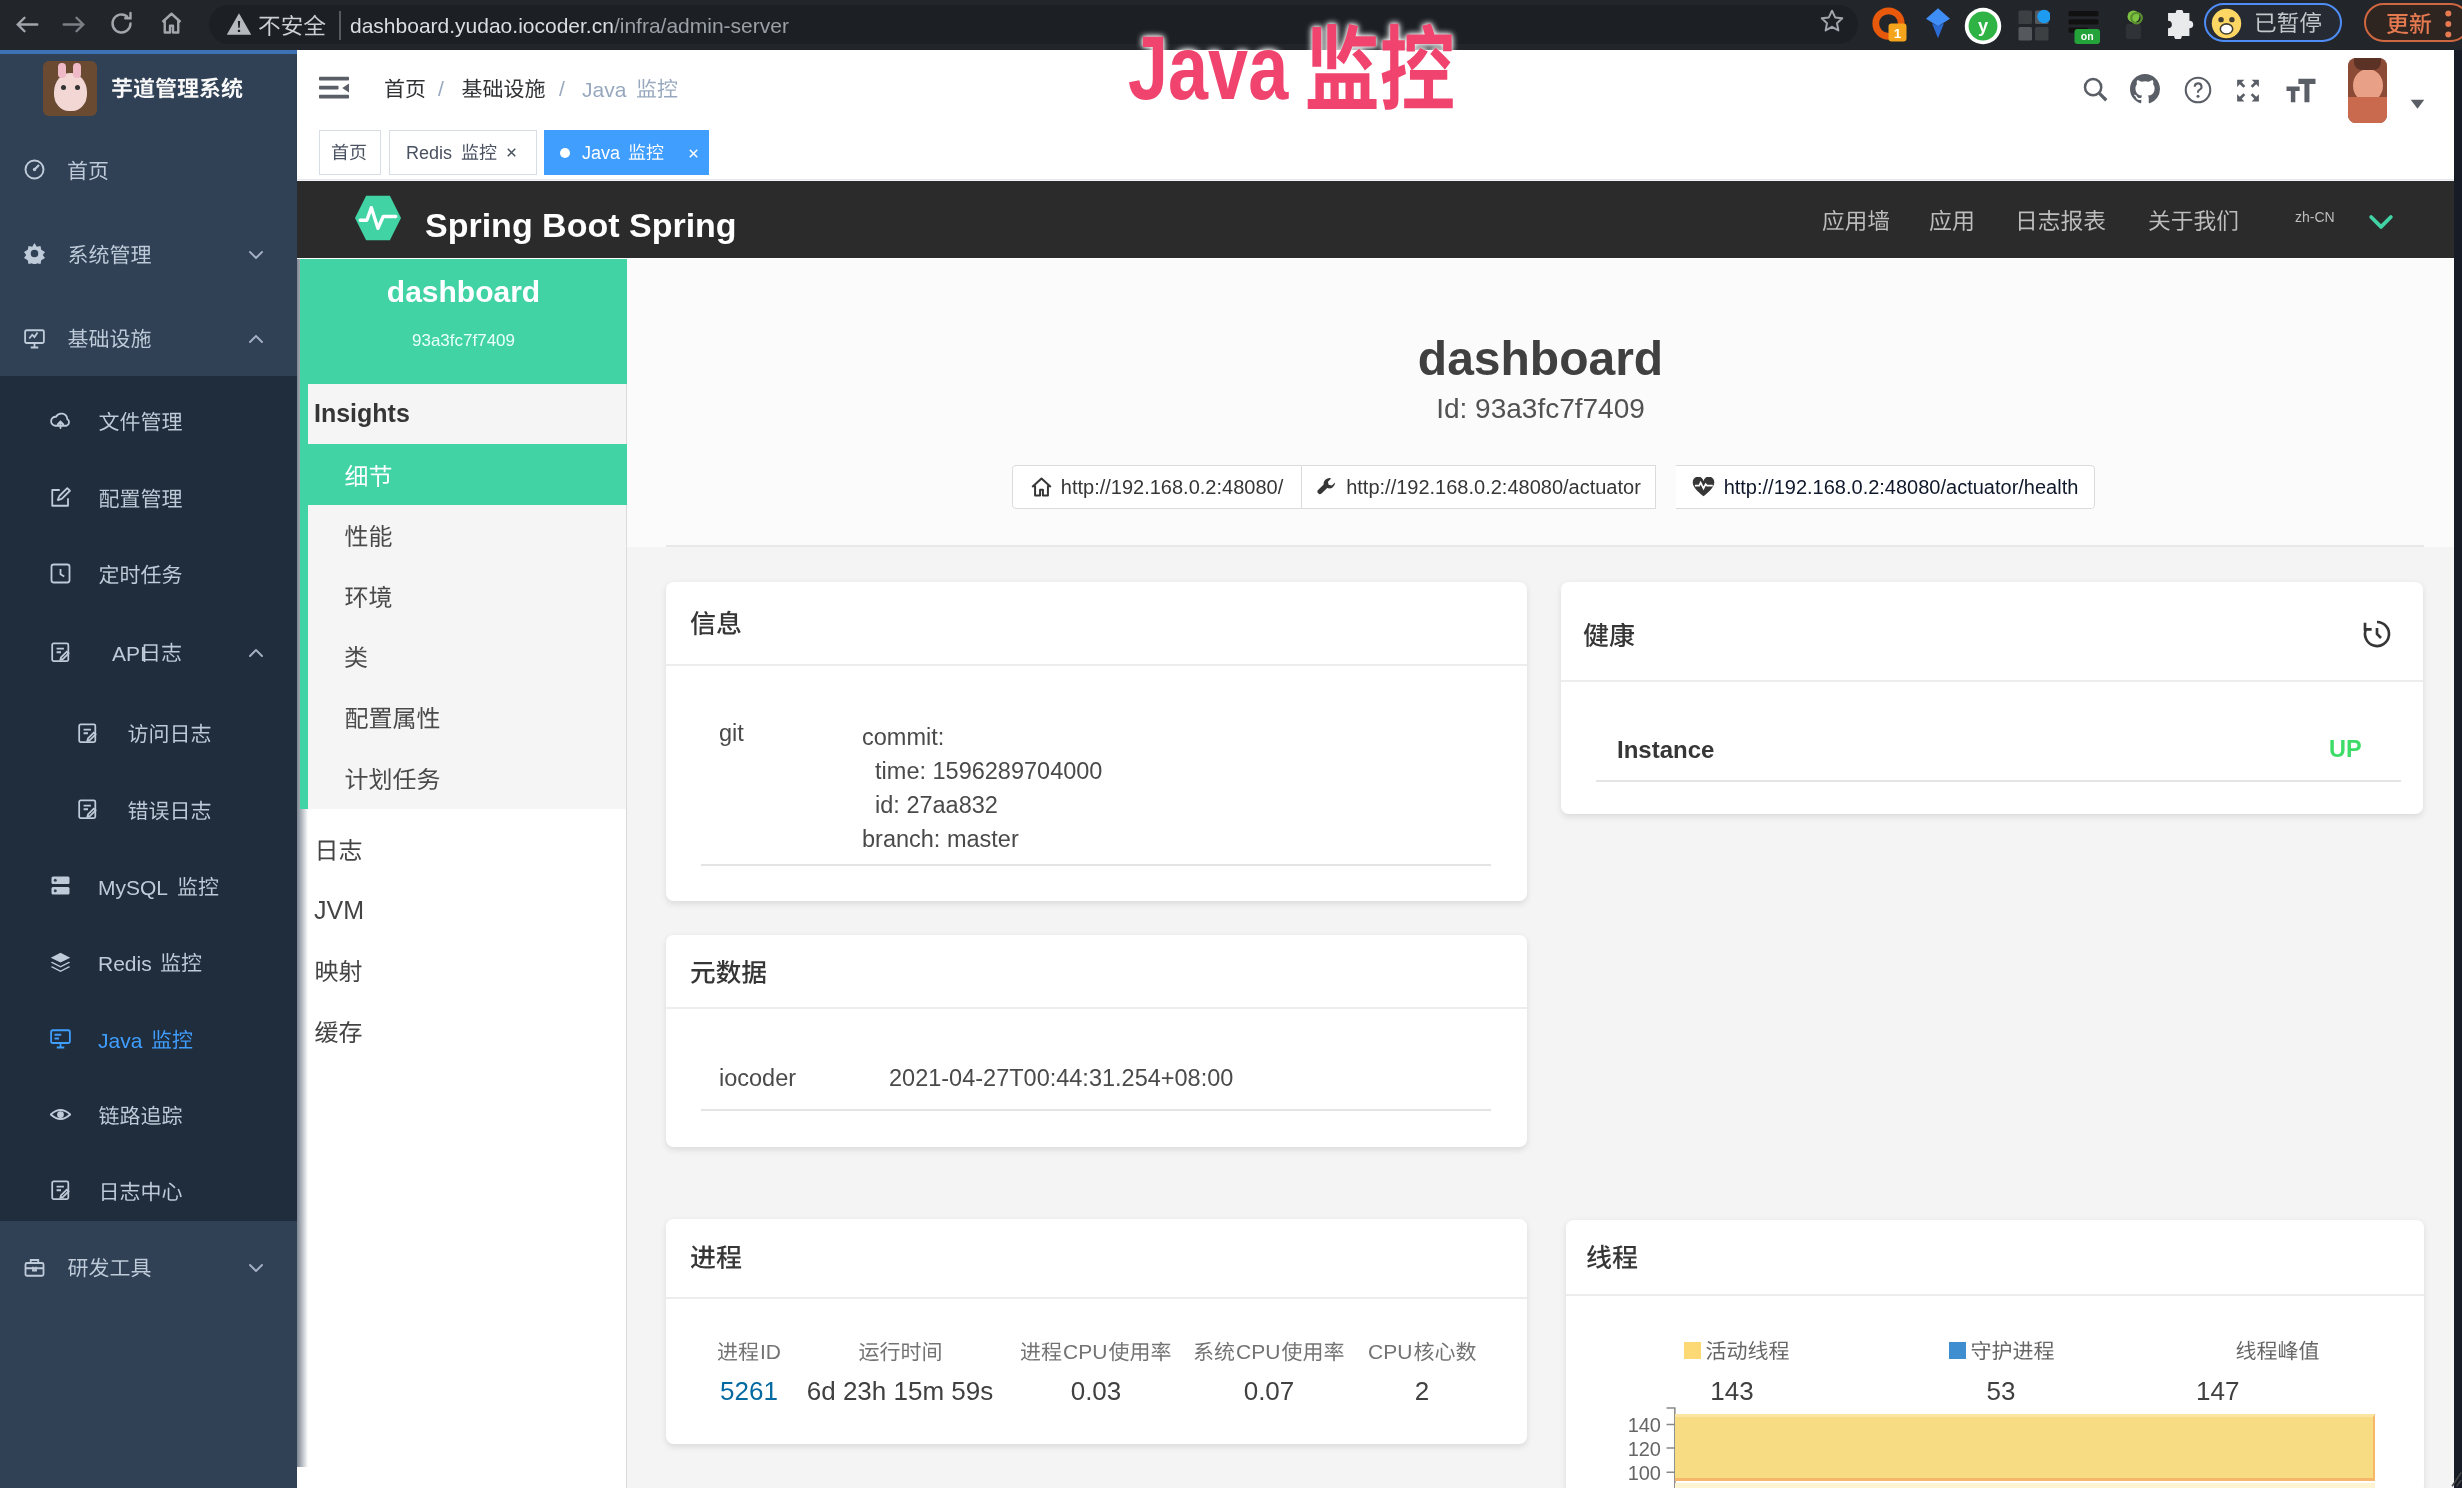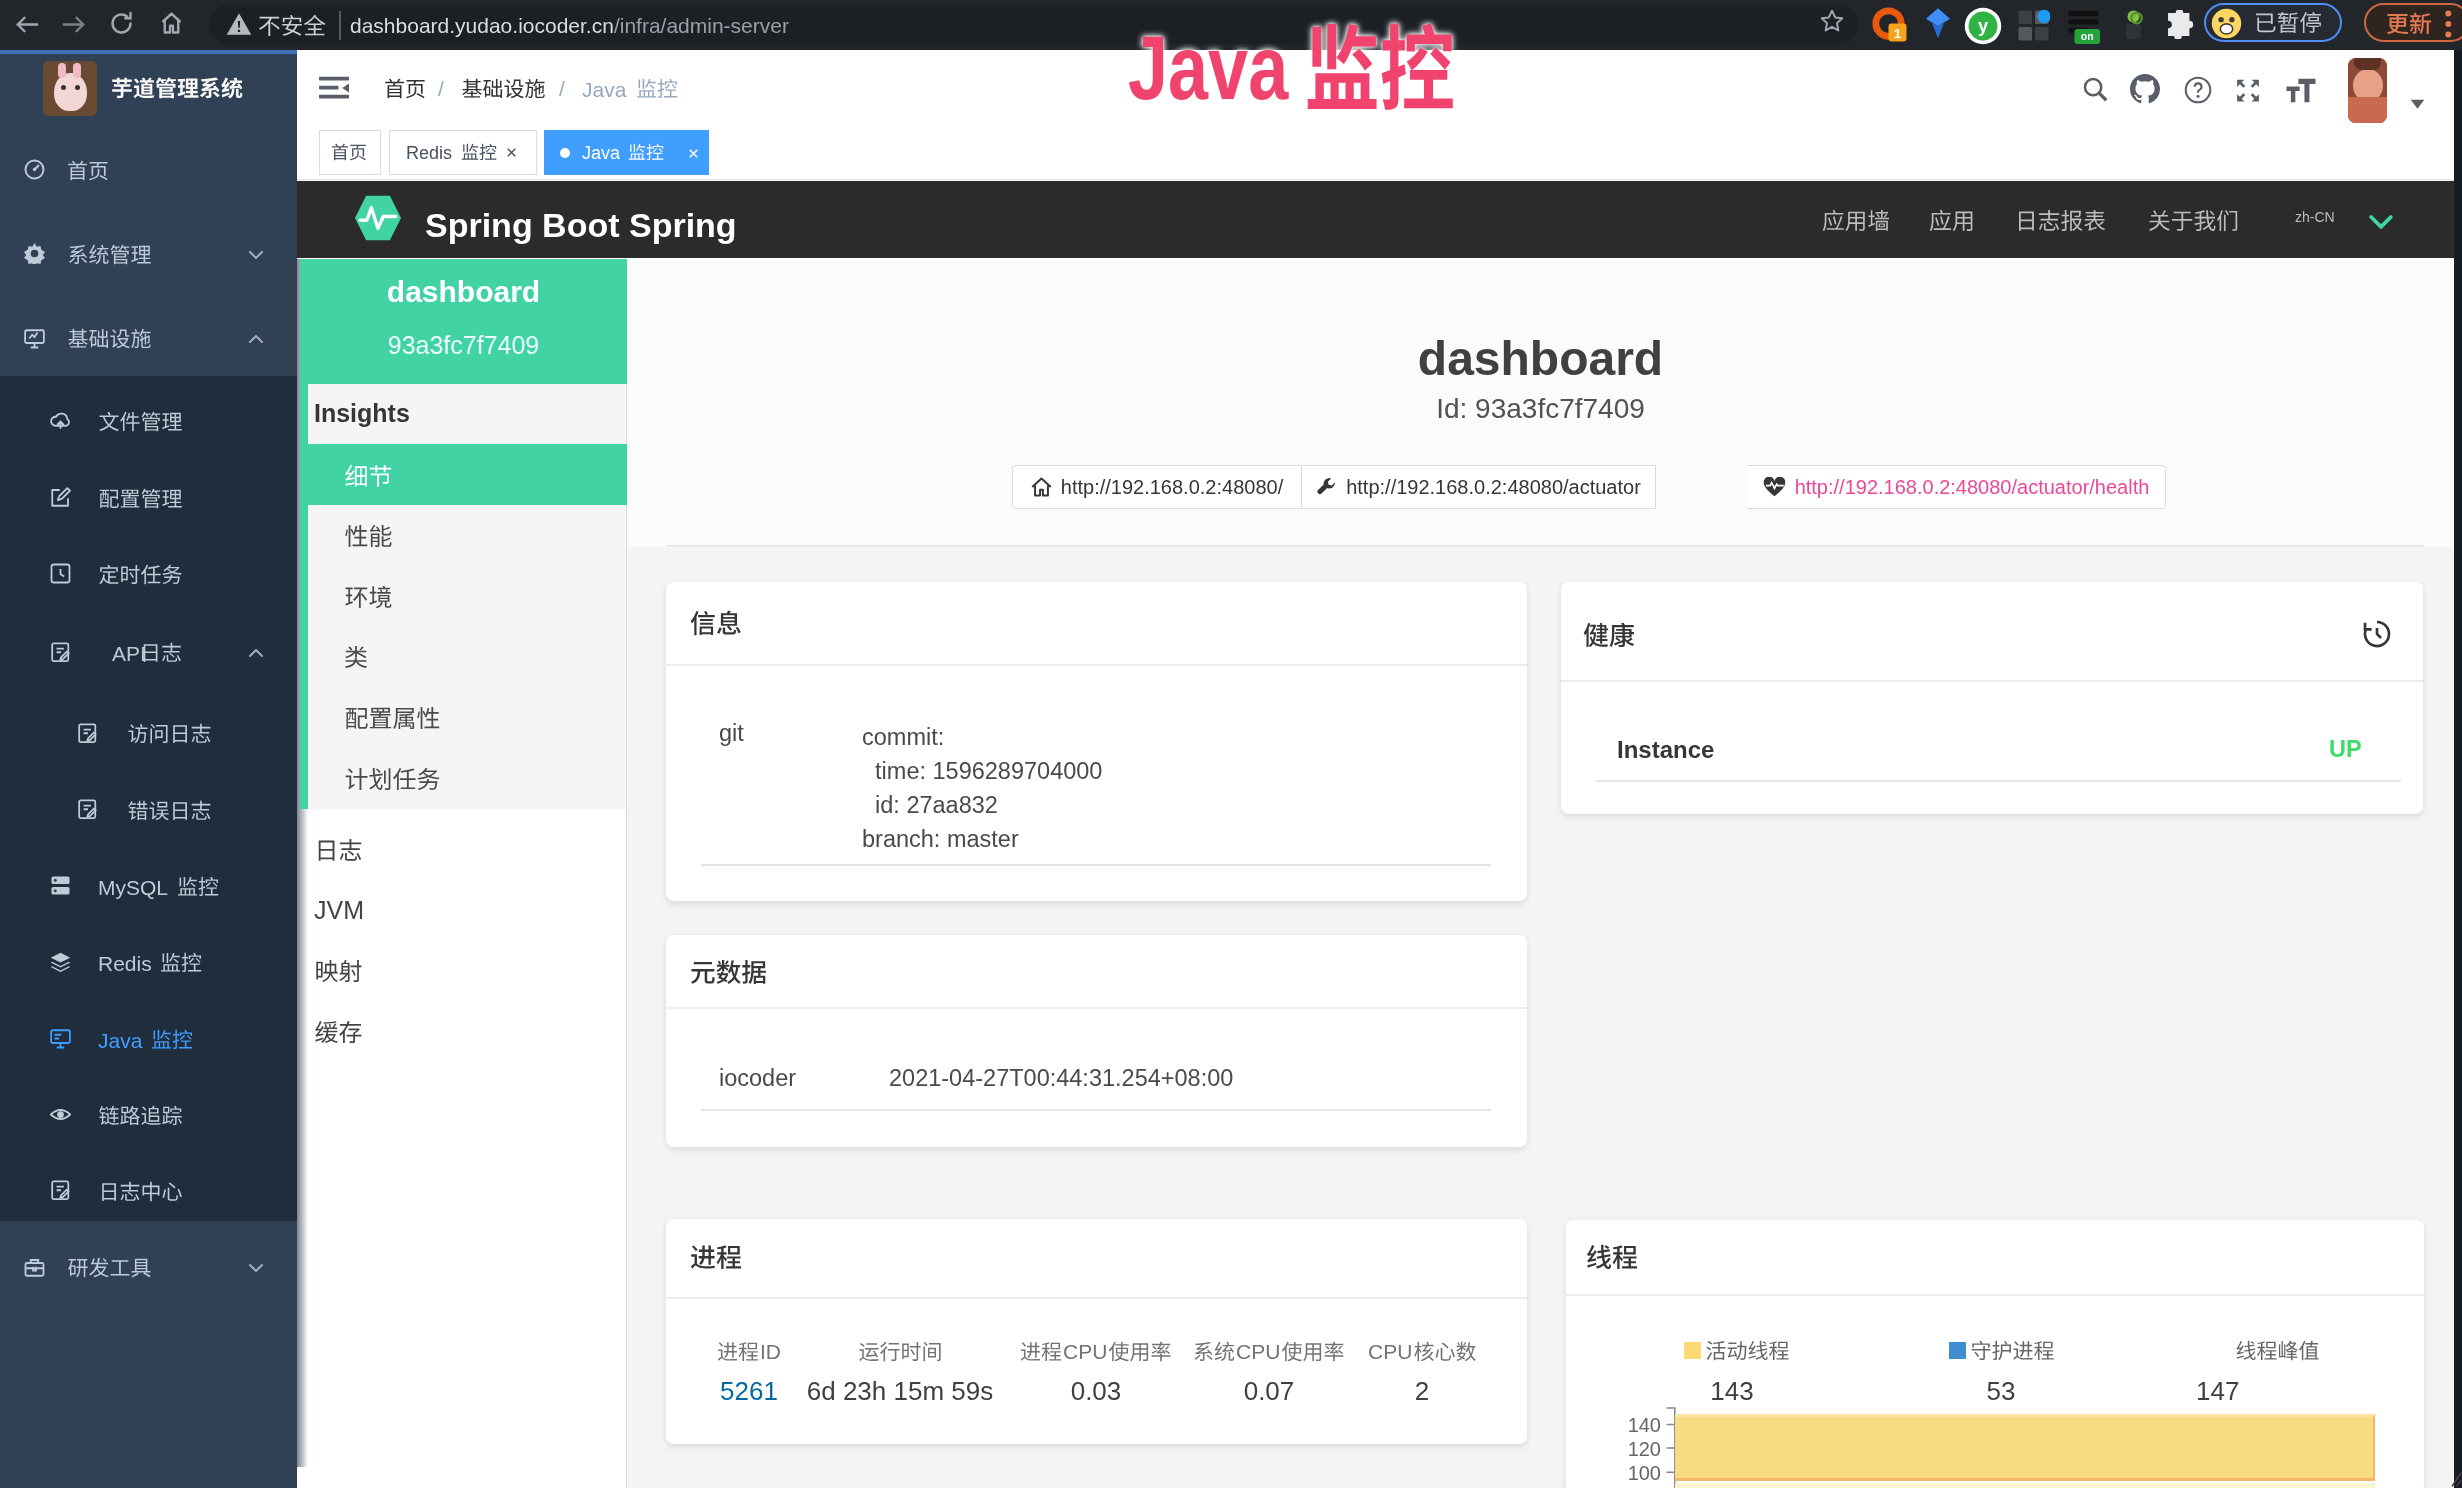--- a/index.html
+++ b/index.html
@@ -491,21 +491,21 @@
   </div>
 <div class="txt" style="left:2295px;top:209px;font-size:14px;color:#bdbdbd">zh-CN</div>
 <svg class="ab" style="left:2368px;top:214px" width="26" height="16.7" viewBox="0 0 34 22" fill="none" stroke="#42d3a5" stroke-width="5" stroke-linecap="round" stroke-linejoin="round">
     <path d="M4 4 L17 17 L30 4"></path>
   </svg>
 <div class="ab" style="left:308px;top:259px;width:2146px;height:1230px;background:#fbfbfb"></div>
 <div class="ab" style="left:627px;top:547px;width:1827px;height:942px;background:#f4f4f4"></div>
 <div class="ab" style="left:308px;top:259px;width:319px;height:1230px;background:#fff;border-right:1.5px solid #dbdbdb"></div>
 <div class="ab" style="left:300px;top:259px;width:327px;height:125px;background:#42d3a5"></div>
 <div class="txt" style="left:300px;top:275px;width:327px;text-align:center;font-size:30px;font-weight:bold;color:#fff">dashboard</div>
-<div class="txt" style="left:300px;top:331px;width:327px;text-align:center;font-size:25px;color:#eafff7">93a3fc7f7409</div>
+<div class="txt" style="left:300px;top:331px;width:327px;text-align:center;font-size:17px;color:#eafff7">93a3fc7f7409</div>
 <div class="ab" style="left:308px;top:384px;width:318px;height:425px;background:#f5f5f5"></div>
 <div class="ab" style="left:300px;top:384px;width:7.6px;height:425px;background:#42d3a5"></div>
 <div class="txt" style="left:314px;top:399px;font-size:25px;font-weight:bold;color:#363636">Insights</div>
 <div class="ab" style="left:300px;top:444px;width:327px;height:61px;background:#42d3a5"></div>
 <div style="position:absolute;left:344px;top:464px;">
     <svg width="49" height="24" viewBox="0 -880 2000 1000" fill="#fff">
       <g transform="scale(1,-1)">
         <use href="#g66" x="0"></use>
         <use href="#g67" x="1000"></use>
       </g>
@@ -586,21 +586,21 @@
       <path d="M1 14 L14 2 L27 14 M5 12 V26 h7 v-8 h4 v8 h7 V12"></path>
     </svg>
     <span>http://192.168.0.2:48080/</span>
   </div>
 <div style="position:absolute;top:465px;height:44px;background:#fff;border:1.1px solid #dbdbdb;display:flex;align-items:center;justify-content:center;font-size:20px;color:#363636;gap:9px;left:1302px;width:354px;border-left:none">
     <svg width="21" height="20" viewBox="0 0 28 28" fill="#363636">
       <path d="M26 8 a8 8 0 0 1 -11 7.4 L7 23 a3.4 3.4 0 0 1 -4.8 -4.8 L10 10.6 A8 8 0 0 1 20.5 2 l-4.5 4.5 1 4.5 4.5 1 L26 7.6 Z"></path>
     </svg>
     <span>http://192.168.0.2:48080/actuator</span>
   </div>
-<div style="position:absolute;top:465px;height:44px;background:#fff;border:1.1px solid #dbdbdb;display:flex;align-items:center;justify-content:center;font-size:20px;color:#ec4899;gap:9px;left:1747px;width:419px;border-left:none;border-radius:0 4.6px 4.6px 0">
+<div style="position:absolute;top:465px;height:44px;background:#fff;border:1.1px solid #dbdbdb;display:flex;align-items:center;justify-content:center;font-size:20px;color:#0f172a;gap:9px;left:1676px;width:419px;border-left:none;border-radius:0 4.6px 4.6px 0">
     <svg width="23" height="20" viewBox="0 0 32 28">
       <path d="M16 27 C6 19 1 13 1 8 a7.5 7.5 0 0 1 15 -2 a7.5 7.5 0 0 1 15 2 c0 5 -5 11 -15 19 Z" fill="#363636"></path>
       <path d="M4 12 h6 l2 -4 4 8 3 -6 2 2 h8" fill="none" stroke="#fff" stroke-width="2.4"></path>
     </svg>
     <span>http://192.168.0.2:48080/actuator/health</span>
   </div>
 <div class="ab" style="left:666px;top:545px;width:1758px;height:1.5px;background:#e8e8e8"></div>
 <div style="position:absolute;background:#fff;border-radius:7.6px;box-shadow:0 2.3px 6px rgba(0,0,0,.10);left:666px;top:582px;width:861px;height:319px"></div>
 <div style="position:absolute;left:690px;top:610px;">
     <svg width="52" height="26" viewBox="0 -880 2000 1000" fill="#363636">

